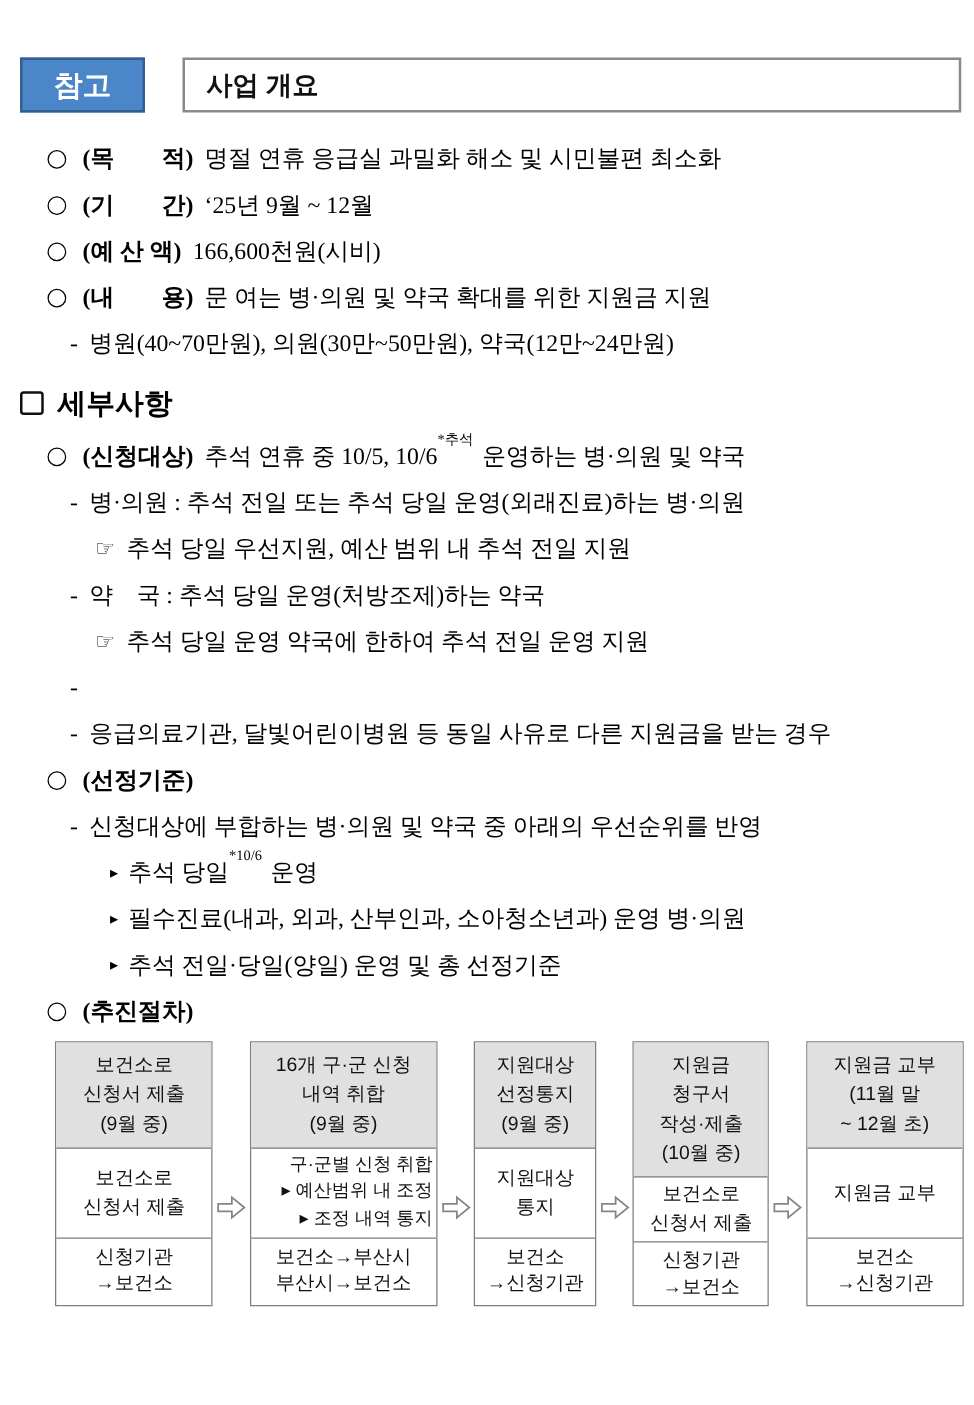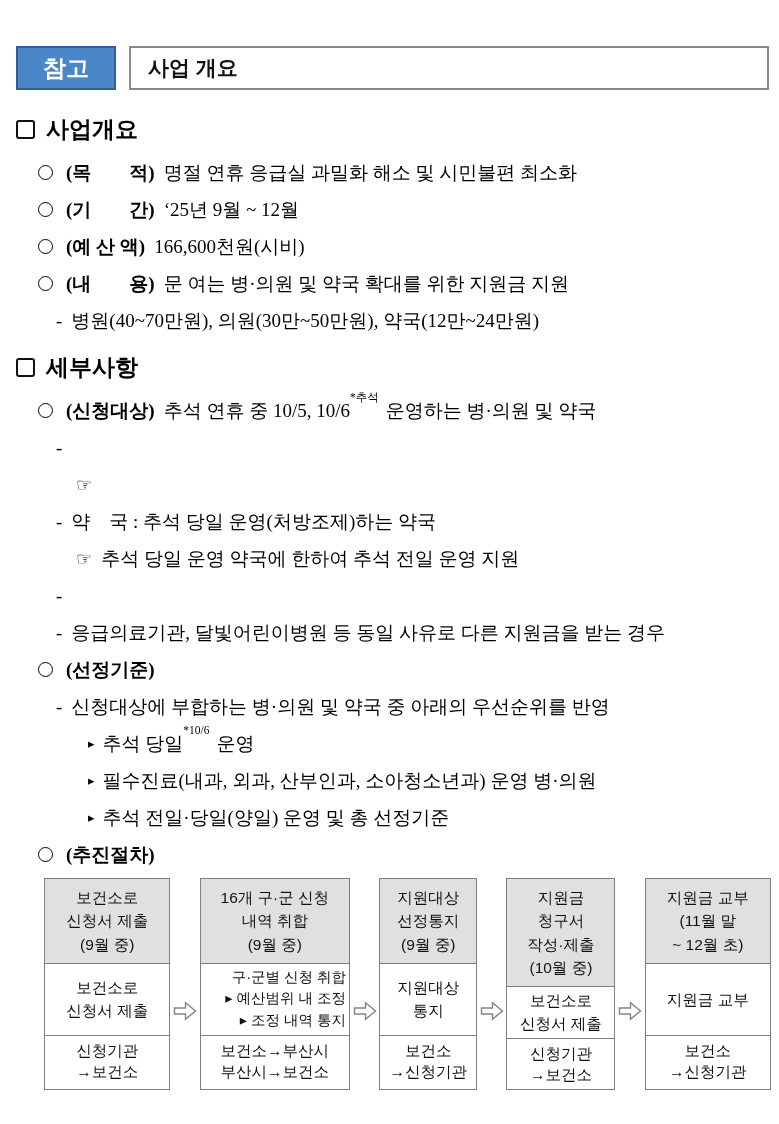--- a/index.html
+++ b/index.html
@@ -4,21 +4,21 @@
 <style>
   html,body { margin:0; padding:0; background:#ffffff; }
   body {
     width:779px; height:1124px; overflow:hidden;
     font-family:"Liberation Serif","DejaVu Serif",serif;
     color:#000;
   }
   .page { box-sizing:border-box; padding:46px 10px 0 16px; }
 
   
-  .ref-header { display:flex; gap:13px; margin-bottom:24px; }
+  .ref-header { display:flex; gap:30px; margin-bottom:24px; }
   .ref-tag {
     width:96px; height:40px; flex:none;
     background:#4a86c8; border:2px solid #315f94;
     color:#fff; font-family:"Liberation Sans","DejaVu Sans",sans-serif;
     font-weight:bold; font-size:23px;
     display:flex; align-items:center; justify-content:center;
   }
   .ref-title {
     flex:1; height:40px; border:2px solid #8a8a8a; background:#fff;
     display:flex; align-items:center; padding-left:17px;
@@ -74,24 +74,20 @@
 <body>
 
 <div class="page">
 
   <div class="ref-header">
     <div class="ref-tag">참고</div>
     <div class="ref-title">사업 개요</div>
   </div>
 
   <div>
-    <div class="sec-heading">
-      <span class="sq"></span>
-      <span>사업개요</span>
-    </div>
 
     <div class="li ind-1">
       <span class="bul-o"></span>
       <span class="li-label">(목　　적)</span>
       <span class="li-text">명절 연휴 응급실 과밀화 해소 및 시민불편 최소화</span>
     </div>
     <div class="li ind-1">
       <span class="bul-o"></span>
       <span class="li-label">(기　　간)</span>
       <span class="li-text">‘25년 9월 ~ 12월</span>
@@ -120,23 +116,25 @@
 
     <div class="li ind-1">
       <span class="bul-o"></span>
       <span class="li-label">(신청대상)</span>
       <span class="li-text">추석 연휴 중 10/5, 10/6</span>
         <sup class="note">*추석</sup>
       <span class="li-text t2">운영하는 병·의원 및 약국</span>
     </div>
     <div class="li ind-2">
       <span class="bul-dash">-</span>
+      <span class="li-text">병·의원 : 추석 전일 또는 추석 당일 운영(외래진료)하는 병·의원</span>
     </div>
     <div class="li ind-3">
       <span class="bul-hand">☞</span>
+      <span class="li-text">추석 당일 우선지원, 예산 범위 내 추석 전일 지원</span>
     </div>
     <div class="li ind-2">
       <span class="bul-dash">-</span>
       <span class="li-text">약　국 : 추석 당일 운영(처방조제)하는 약국</span>
     </div>
     <div class="li ind-3">
       <span class="bul-hand">☞</span>
       <span class="li-text">추석 당일 운영 약국에 한하여 추석 전일 운영 지원</span>
     </div>
     <div class="li ind-2">

